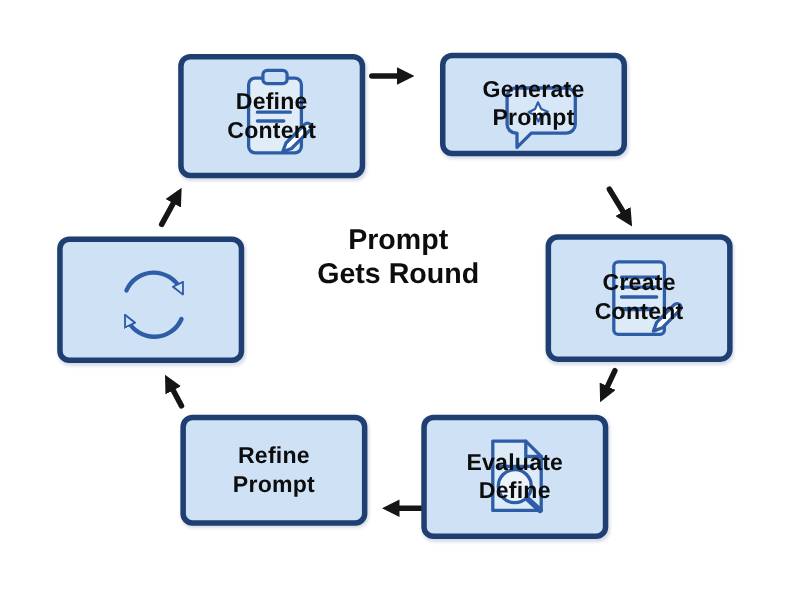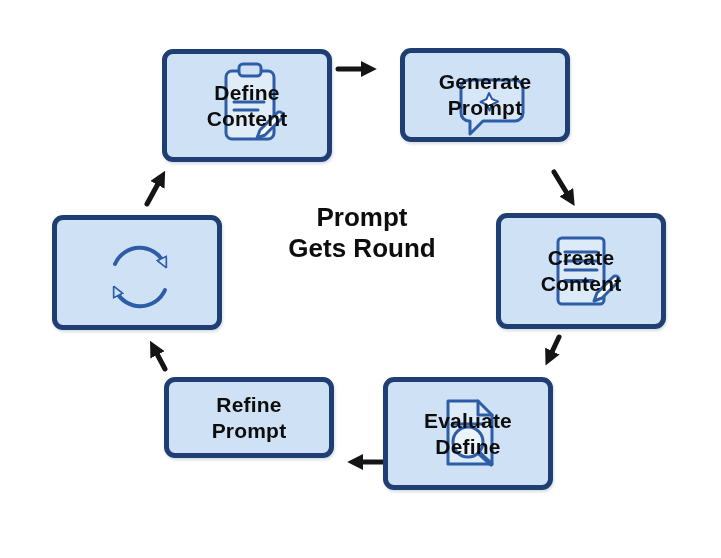--- a/index.html
+++ b/index.html
@@ -39,21 +39,21 @@
   .node .label{
     position:relative;z-index:2;
     font-size:21px;font-weight:bold;line-height:26px;
     color:var(--text);text-align:center;
     letter-spacing:0.2px;
   }
   .pos-define  {left:162px;top:49px;}
   .pos-generate{left:400px;top:48px;height:94px;}
   .pos-create  {left:496px;top:213px;height:116px;}
   .pos-evaluate{left:383px;top:377px;justify-content:center;}
-  .pos-refine  {left:164px;top:377px;height:81px;}
+  .pos-refine  {left:164px;top:377px;height:101px;}
   .pos-cycle   {left:52px; top:215px;height:115px;}
   .center-caption{
     position:absolute;left:262px;top:202px;width:200px;
     text-align:center;
     font-size:26px;font-weight:bold;line-height:31px;
     color:var(--text);
   }
   .defs-holder{position:absolute;width:0;height:0;overflow:hidden;}
 </style>
 </head>

